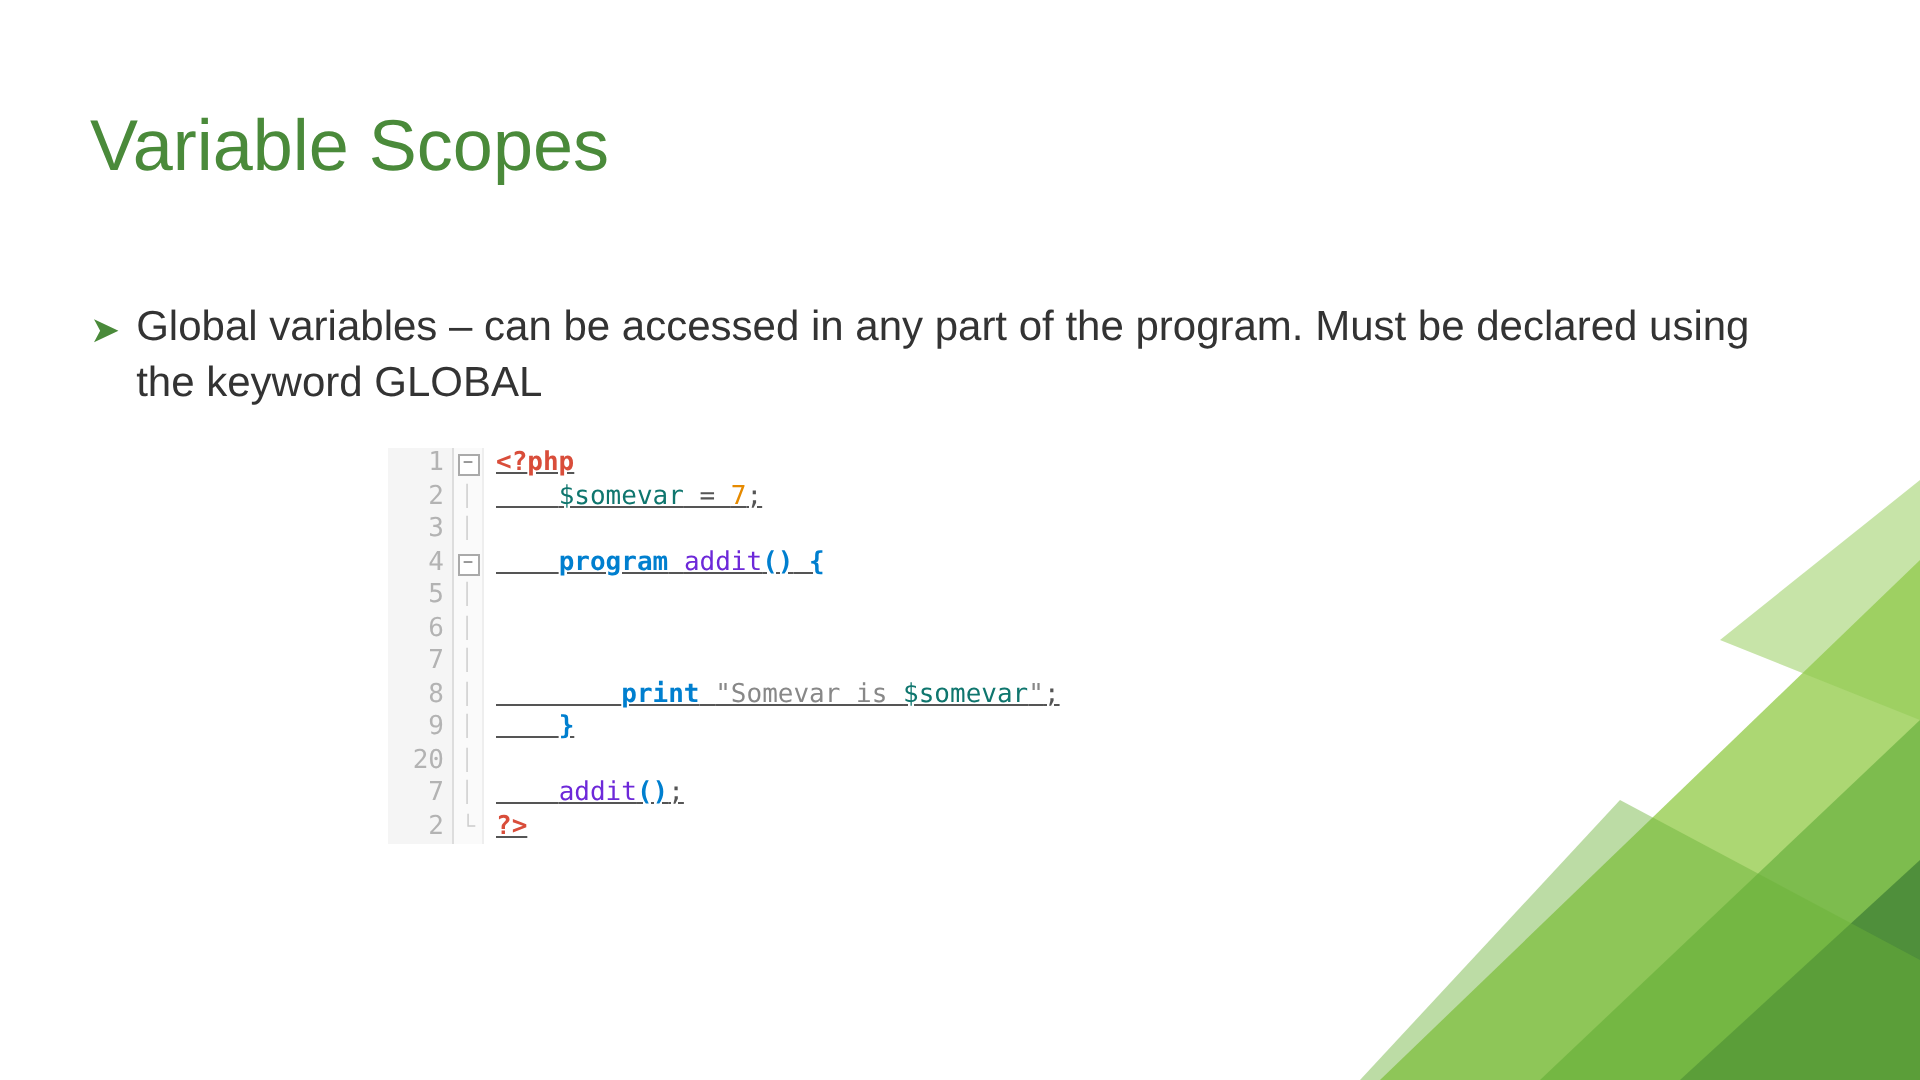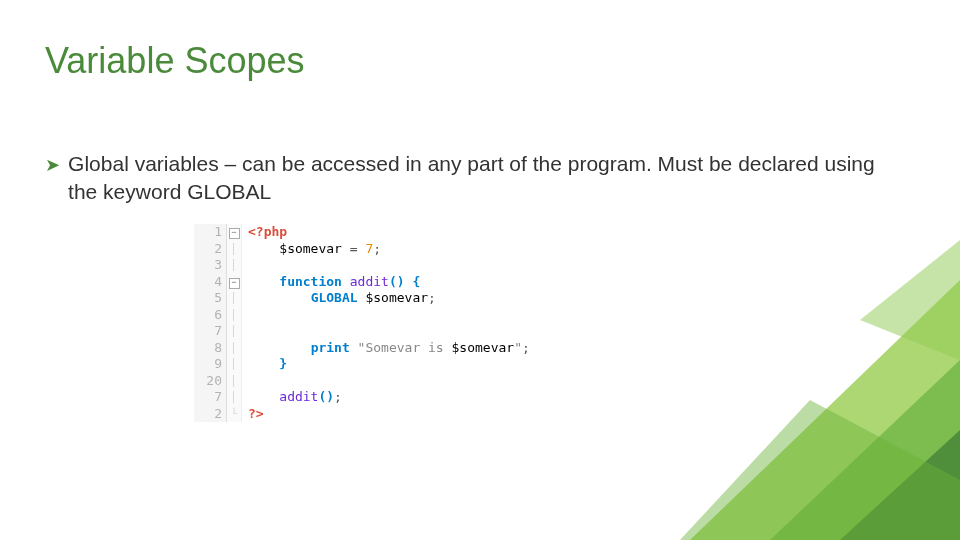--- a/index.html
+++ b/index.html
@@ -13,21 +13,21 @@
     position: relative;
   }
   .slide {
     position: relative;
     width: 960px;
     height: 540px;
   }
   .title {
     position: absolute;
     left: 45px;
-    top: 40px;
+    top: 52px;
     font-family: "Trebuchet MS", "Lucida Sans", sans-serif;
     font-size: 36px;
     color: #4a8a3a;
   }
   .bullet {
     position: absolute;
     left: 45px;
     top: 150px;
     width: 830px;
     display: flex;
@@ -84,23 +84,24 @@
     font-size:9px;
     color:#666;
     text-align:center;
     margin-top:3px;
     background:#fff;
   }
   .code {
     padding-left: 6px;
     white-space: pre;
     background: #fff;
+    text-decoration: underline;
   }
   .kw   { color: #007fcf; font-weight: bold; }
-  .var  { color: #000000; }
+  .var  { color: #0f766e; }
   .num  { color: #e68a00; }
   .str  { color: #888; }
   .op   { color: #555; }
   .php  { color: #d94d3a; font-weight: bold; }
   .fn   { color: #6d28d9; }
 
   
   .deco {
     position: absolute;
     right: 0;
@@ -136,26 +137,25 @@
         <div class="code">    <span class="var">$somevar</span><span class="op"> = </span><span class="num">7</span><span class="op">;</span></div>
       </div>
       <div class="code-row">
         <div class="lnum">3</div>
         <div class="fold" style="color: rgb(204, 204, 204);">│</div>
         <div class="code"></div>
       </div>
       <div class="code-row">
         <div class="lnum">4</div>
         <div class="fold"><span class="boxm">−</span></div>
-        <div class="code">    <span class="kw">function</span><span class="op"> </span><span class="fn">addit</span><span class="kw">()</span><span class="kw"> {</span></div>
+        <div class="code">    <span class="kw">program</span><span class="op"> </span><span class="fn">addit</span><span class="kw">()</span><span class="kw"> {</span></div>
       </div>
       <div class="code-row">
         <div class="lnum">5</div>
         <div class="fold" style="color: rgb(204, 204, 204);">│</div>
-        <div class="code">        <span class="kw">GLOBAL</span><span class="op"> </span><span class="var">$somevar</span><span class="op">;</span></div>
       </div>
       <div class="code-row">
         <div class="lnum">6</div>
         <div class="fold" style="color: rgb(204, 204, 204);">│</div>
       </div>
       <div class="code-row">
         <div class="lnum">7</div>
         <div class="fold" style="color: rgb(204, 204, 204);">│</div>
         <div class="code"></div>
       </div>

